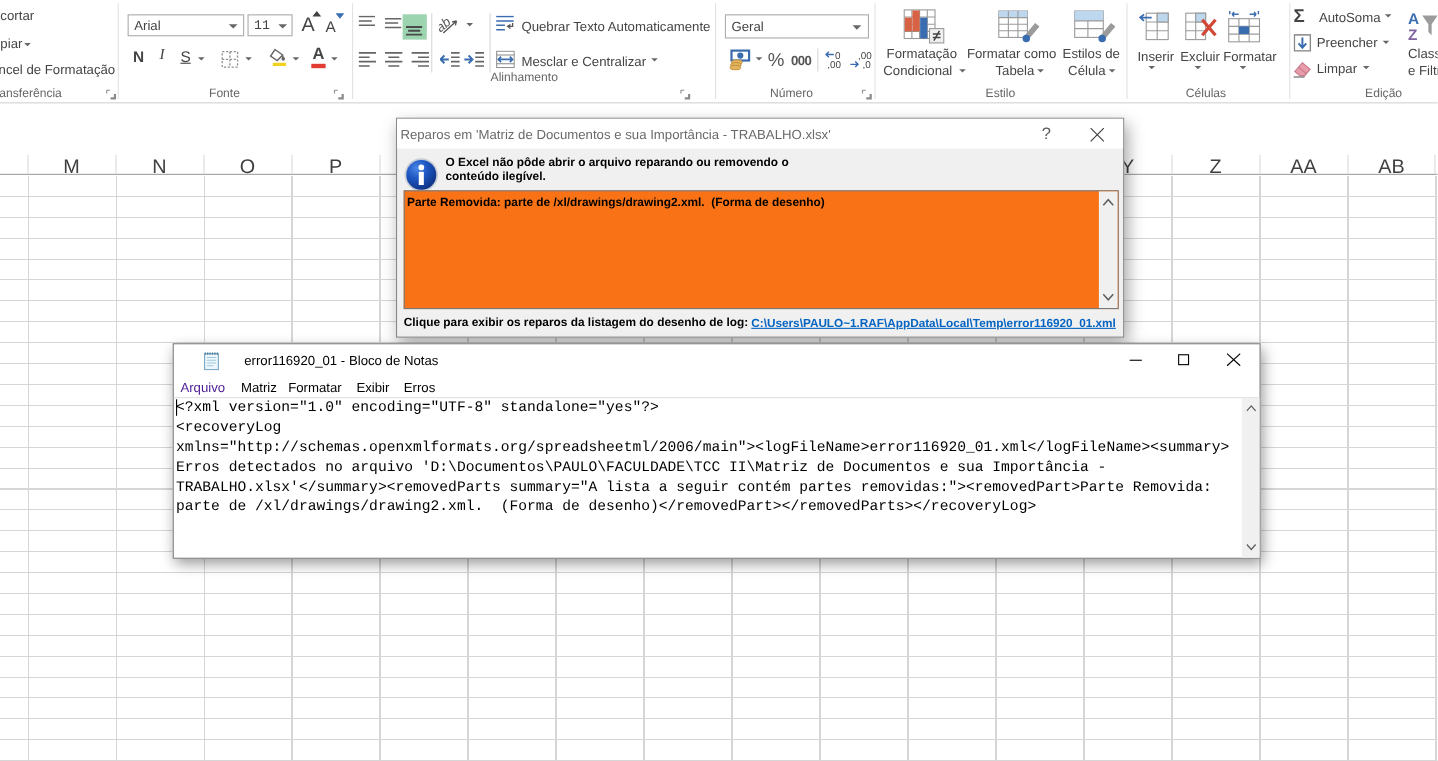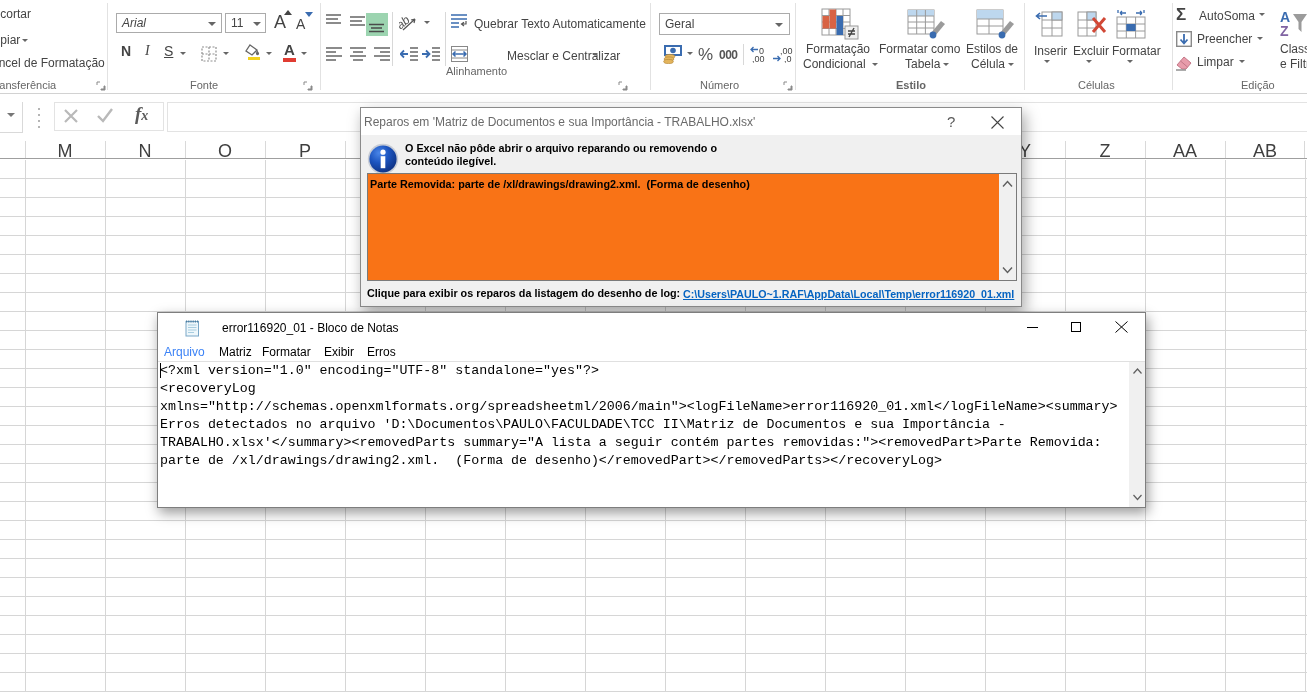--- a/index.html
+++ b/index.html
@@ -46,25 +46,25 @@
     <span class="rtxt" style="left:-15px;top:7px;">Recortar</span>
     <span class="rtxt" style="left:-15px;top:33px;">Copiar</span>
     <div class="darr" style="left:22px;top:39px;border-top-width:3px;border-left-width:3px;border-right-width:3px;"></div>
     <span class="rtxt" style="left:-12px;top:56px;">Pincel de Formatação</span>
     <span class="glabel" style="left:-52px;top:79px;">Área de Transferência</span>
     <svg class="abs" style="left:96px;top:81px" width="10" height="10" viewBox="0 0 10 10">
         <path d="M1 1 H4 M1 1 V4 M9 9 H5 V8 H8 V5 H9 Z" stroke="#8a8a8a" stroke-width="1" fill="#8a8a8a"></path>
       </svg>
     <div class="gsep" style="left:107px;"></div>
 
-    <div class="combo" style="left:116px;top:13px;width:106px;height:20px;font-style:italic;">
+    <div class="combo" style="left:116px;top:13px;width:106px;height:20px;">
       <span class="ct">Arial</span>
       <div class="darr" style="right:5px;top:8px;"></div>
     </div>
-    <div class="combo" style="left:225px;top:13px;width:41px;height:20px;">
+    <div class="combo" style="left:225px;top:13px;width:41px;height:20px;font-family:Liberation Mono, monospace;">
       <span class="ct">11</span>
       <div class="darr" style="right:4px;top:8px;"></div>
     </div>
     <span class="abs" style="left:274px;top:12px;font-size:18px;color:#444;">A</span>
     <svg class="abs" style="left:284px;top:10px" width="8" height="7" viewBox="0 0 8 7">
         <path d="M4 0 L8 5 H0 Z" fill="#444"></path>
       </svg>
     <span class="abs" style="left:296px;top:16px;font-size:14px;color:#444;">A</span>
     <svg class="abs" style="left:305px;top:11px" width="8" height="7" viewBox="0 0 8 7">
         <path d="M4 6 L0 1 H8 Z" fill="#3a6cb0"></path>
@@ -131,21 +131,21 @@
     </svg>
     <svg class="abs" style="left:422px;top:47px" width="18" height="15" viewBox="0 0 18 15">
       <path d="M10 1 H18 M10 5 H18 M10 9 H18 M10 13 H18" stroke="#666" stroke-width="1.5"></path>
       <path d="M0 7 H7 M4 3.5 L7.5 7 L4 10.5" stroke="#3a6cb0" stroke-width="1.8" fill="none"></path>
     </svg>
     <svg class="abs" style="left:451px;top:46px" width="17" height="16" viewBox="0 0 17 16">
       <rect x="0.5" y="0.5" width="16" height="15" fill="none" stroke="#888" stroke-width="1"></rect>
       <path d="M0.5 4 H16.5 M0.5 12 H16.5" stroke="#888" stroke-width="1"></path>
       <path d="M2 8 H15 M4.5 5.5 L2 8 L4.5 10.5 M12.5 5.5 L15 8 L12.5 10.5" stroke="#3a6cb0" stroke-width="1.5" fill="none"></path>
     </svg>
-    <span class="rtxt" style="left:474px;top:49px;margin-left:33px;">Mesclar e Centralizar</span>
+    <span class="rtxt" style="left:474px;top:49px;">Mesclar e Centralizar</span>
     <div class="darr" style="left:592px;top:53px;border-top-width:3px;border-left-width:3px;border-right-width:3px;"></div>
     <span class="glabel" style="left:446px;top:65px;">Alinhamento</span>
     <svg class="abs" style="left:618px;top:81px" width="10" height="10" viewBox="0 0 10 10">
         <path d="M1 1 H4 M1 1 V4 M9 9 H5 V8 H8 V5 H9 Z" stroke="#8a8a8a" stroke-width="1" fill="#8a8a8a"></path>
       </svg>
     <div class="gsep" style="left:650px;"></div>
 
     <div class="combo" style="left:659px;top:13px;width:131px;height:22px;">
       <span class="ct" style="top:3px;">Geral</span>
       <div class="darr" style="right:6px;top:9px;"></div>
@@ -203,21 +203,21 @@
     <svg class="abs" style="left:976px;top:9px" width="40" height="31" viewBox="0 0 40 31">
       <rect x="1" y="1" width="26" height="24" fill="#fff" stroke="#9a9a9a"></rect>
       <rect x="1" y="1" width="26" height="9" fill="#bdd7ee"></rect>
       <path d="M1 10 H27 M1 17 H27 M13 10 V25" stroke="#9a9a9a" stroke-width="1"></path>
       <path d="M24 24 L34 12 L38 15 L28 27 Z" fill="#9b9b9b"></path>
       <circle cx="26" cy="26" r="3.4" fill="#3a6cb0"></circle>
     </svg>
     <span class="rtxt" style="left:966px;top:42px;">Estilos de</span>
     <span class="rtxt" style="left:971px;top:57px;">Célula</span>
     <div class="darr" style="left:1008px;top:63px;border-top-width:3px;border-left-width:3px;border-right-width:3px;"></div>
-    <span class="glabel" style="left:896px;top:79px;font-weight:bold;">Estilo</span>
+    <span class="glabel" style="left:896px;top:79px;">Estilo</span>
     <div class="gsep" style="left:1024px;"></div>
 
     <svg class="abs" style="left:1035px;top:9px" width="28" height="30" viewBox="0 0 28 30">
       <rect x="7" y="3" width="20" height="24" fill="#fff" stroke="#9a9a9a"></rect>
       <path d="M7 11 H27 M7 19 H27 M17 3 V27" stroke="#9a9a9a" stroke-width="1"></path>
       <rect x="17" y="3" width="10" height="8" fill="#bdd7ee" stroke="#9a9a9a"></rect>
       <path d="M12 7 H2 M5 4 L1.5 7 L5 10" stroke="#3a6cb0" stroke-width="1.6" fill="none"></path>
     </svg>
     <span class="rtxt" style="left:1034px;top:44px;">Inserir</span>
     <div class="darr" style="left:1044px;top:60px;border-top-width:3px;border-left-width:3px;border-right-width:3px;"></div>
@@ -257,38 +257,20 @@
     <span class="rtxt" style="left:1197px;top:55px;">Limpar</span>
     <div class="darr" style="left:1239px;top:60px;border-top-width:3px;border-left-width:3px;border-right-width:3px;"></div>
     <svg class="abs" style="left:1277px;top:8px" width="30" height="32" viewBox="0 0 30 32">
       <text x="3" y="14" font-size="14" font-weight="bold" fill="#3a6cb0" font-family="Liberation Sans">A</text>
       <text x="3" y="28" font-size="14" font-weight="bold" fill="#8064a2" font-family="Liberation Sans">Z</text>
       <path d="M16 6 H30 L24.5 14 V24 L21.5 21 V14 Z" fill="#9b9b9b"></path>
     </svg>
     <span class="rtxt" style="left:1280px;top:42px;">Classificar</span>
     <span class="rtxt" style="left:1280px;top:57px;">e Filtrar</span>
     <span class="glabel" style="left:1241px;top:79px;">Edição</span>
-  <div id="fbar">
-
-    <div class="abs" style="left:0;top:8px;width:23px;height:31px;border-right:1px solid #d9d9d9;border-bottom:1px solid #d9d9d9;"></div>
-    <div class="darr" style="left:7px;top:19px;border-top-color:#777;"></div>
-
-    <div class="abs" style="left:38px;top:14px;width:3px;height:22px;background-image:repeating-linear-gradient(to bottom,#b5b5b5 0 2px,transparent 2px 6px);background-size:2px 22px;background-repeat:no-repeat;background-position:0 0;"></div>
-
-    <div class="abs" style="left:54px;top:8px;width:110px;height:29px;border:1px solid #e3e3e3;background:#fff;"></div>
-    <svg class="abs" style="left:63px;top:14px" width="16" height="16" viewBox="0 0 16 16">
-          <path d="M2 2 L14 14 M14 2 L2 14" stroke="#b9b9b9" stroke-width="2.2" fill="none"></path>
-        </svg>
-    <svg class="abs" style="left:96px;top:13px" width="18" height="17" viewBox="0 0 18 17">
-          <path d="M2 9 L7 14 L16 2" stroke="#b9b9b9" stroke-width="2.4" fill="none"></path>
-        </svg>
-    <div class="abs" style="left:135px;top:9px;font-family:'Liberation Serif',serif;font-style:italic;font-weight:bold;font-size:19px;color:#5a5a5a;">f<span style="font-size:14px;">x</span></div>
-
-    <div class="abs" style="left:167px;top:8px;width:1140px;height:30px;border:1px solid #e3e3e3;border-right:none;background:#fff;"></div>
-  </div>
   <div id="chead">
     <span class="hl" style="left:25px">M</span>
         <span class="hl" style="left:105px">N</span>
         <span class="hl" style="left:185px">O</span>
         <span class="hl" style="left:265px">P</span>
         <span class="hl" style="left:345px">Q</span>
         <span class="hl" style="left:425px">R</span>
         <span class="hl" style="left:505px">S</span>
         <span class="hl" style="left:585px">T</span>
         <span class="hl" style="left:665px">U</span>
@@ -365,21 +347,21 @@
       <path d="M4 6 H12.5 M4 8.5 H12.5 M4 11 H12.5 M4 13.5 H10" stroke="#9fc7dd" stroke-width="0.9"></path>
       <path d="M2 2.5 h12.5" stroke="#4b7c9e" stroke-width="2" stroke-dasharray="1.2 1"></path>
     </svg>
     <span class="abs" style="left:64px;top:8px;font-size:12px;color:#000;">error116920_01 - Bloco de Notas</span>
     <div class="abs" style="left:869px;top:14px;width:11px;height:1px;background:#000;"></div>
     <div class="abs" style="left:913px;top:9px;width:10px;height:10px;border:1px solid #000;"></div>
     <svg class="abs" style="left:957px;top:8px" width="13" height="12" viewBox="0 0 13 12">
           <path d="M0.5 0.5 L12.5 11.5 M12.5 0.5 L0.5 11.5" stroke="#000" stroke-width="1"></path>
         </svg>
     <div class="abs" style="left:0px;top:28px;width:987px;height:21px;border-bottom:1px solid #e0e0e0;">
-      <span class="abs" style="left:6px;top:4px;font-size:12px;color:#3b82f6;">Arquivo</span>
+      <span class="abs" style="left:6px;top:4px;font-size:12px;color:#4c1d95;">Arquivo</span>
       <span class="abs" style="left:61px;top:4px;font-size:12px;color:#000;">Matriz</span>
       <span class="abs" style="left:104px;top:4px;font-size:12px;color:#000;">Formatar</span>
       <span class="abs" style="left:166px;top:4px;font-size:12px;color:#000;">Exibir</span>
       <span class="abs" style="left:209px;top:4px;font-size:12px;color:#000;">Erros</span>
     </div>
     <div class="abs mono" style="left:2px;top:49px;width:969px;">&lt;?xml version="1.0" encoding="UTF-8" standalone="yes"?&gt;
 &lt;recoveryLog
 xmlns="http://schemas.openxmlformats.org/spreadsheetml/2006/main"&gt;&lt;logFileName&gt;error116920_01.xml&lt;/logFileName&gt;&lt;summary&gt;
 Erros detectados no arquivo 'D:\Documentos\PAULO\FACULDADE\TCC II\Matriz de Documentos e sua Importância -
 TRABALHO.xlsx'&lt;/summary&gt;&lt;removedParts summary="A lista a seguir contém partes removidas:"&gt;&lt;removedPart&gt;Parte Removida:

